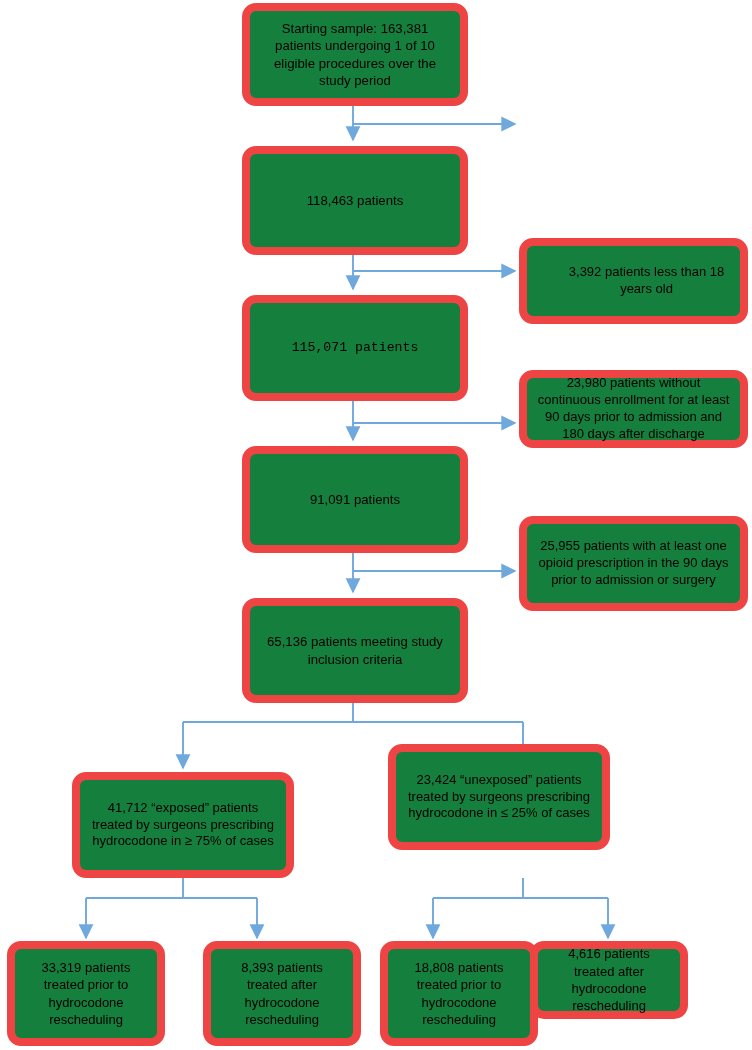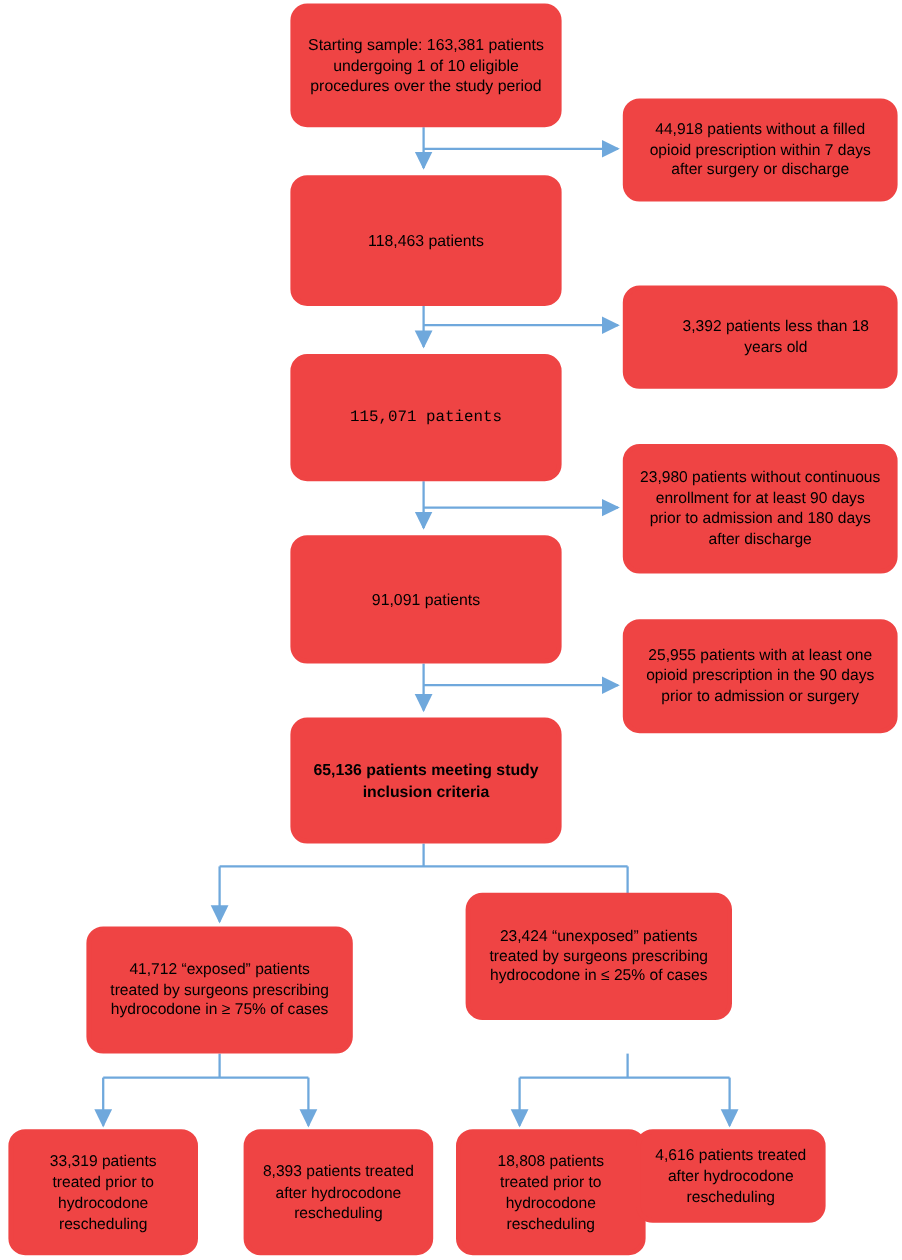--- a/index.html
+++ b/index.html
@@ -1,22 +1,22 @@
 <!DOCTYPE html>
 <html><head>
 <meta charset="utf-8">
 <style>
   html,body{margin:0;padding:0;background:#ffffff;}
   body{width:752px;height:1050px;position:relative;
        font-family:"Liberation Sans","DejaVu Sans",sans-serif;
        -webkit-font-smoothing:antialiased;}
   #stage{position:relative;width:752px;height:1050px;overflow:hidden;background:#fff;}
   svg#connectors{position:absolute;left:0;top:0;width:752px;height:1050px;pointer-events:none;}
-  .node{position:absolute;box-sizing:border-box;background:#ef4444;
-        border:4px solid #ef4444;border-radius:14px;
+  .node{position:absolute;box-sizing:border-box;background:#15803d;
+        border:8px solid #ef4444;border-radius:14px;
         display:flex;align-items:center;justify-content:center;
         text-align:center;color:#000;z-index:2;}
   .node .txt{display:block;width:100%;padding:0 10px;box-sizing:border-box;
              line-height:1.30;font-size:13.2px;white-space:pre-line;}
   .main .txt{font-size:13.2px;}
   .excl .txt{font-size:13.0px;}
   .grp .txt{font-size:13.0px;}
   .leaf .txt{font-size:13.0px;line-height:1.34;}
 </style>
 </head>
@@ -70,33 +70,30 @@
   </div>
 
   <div class="node main" style="left:242px;top:295px;width:226px;height:106px;font-family:Liberation Mono, monospace;">
     <span class="txt">115,071 patients</span>
   </div>
 
   <div class="node main" style="left:242px;top:446px;width:226px;height:107px;">
     <span class="txt">91,091 patients</span>
   </div>
 
-  <div class="node main" style="left:242px;top:598px;width:226px;height:105px;font-weight:bold;">
+  <div class="node main" style="left:242px;top:598px;width:226px;height:105px;">
     <span class="txt">65,136 patients meeting study inclusion criteria</span>
   </div>
 
-  <div class="node excl" style="left:519px;top:82px;width:229px;height:86px;">
-    <span class="txt">44,918 patients without a filled opioid prescription within 7 days after surgery or discharge</span>
-  </div>
 
   <div class="node excl" style="left:519px;top:238px;width:229px;height:86px;padding-left:26px;">
     <span class="txt">3,392 patients less than 18 years old</span>
   </div>
 
-  <div class="node excl" style="left:519px;top:370px;width:229px;height:108px;">
+  <div class="node excl" style="left:519px;top:370px;width:229px;height:78px;">
     <span class="txt">23,980 patients without continuous enrollment for at least 90 days prior to admission and 180 days after discharge</span>
   </div>
 
   <div class="node excl" style="left:519px;top:516px;width:229px;height:95px;">
     <span class="txt">25,955 patients with at least one opioid prescription in the 90 days prior to admission or surgery</span>
   </div>
 
   <div class="node grp" style="left:72px;top:772px;width:222px;height:106px;">
     <span class="txt">41,712 “exposed” patients treated by surgeons prescribing hydrocodone in ≥ 75% of cases</span>
   </div>

